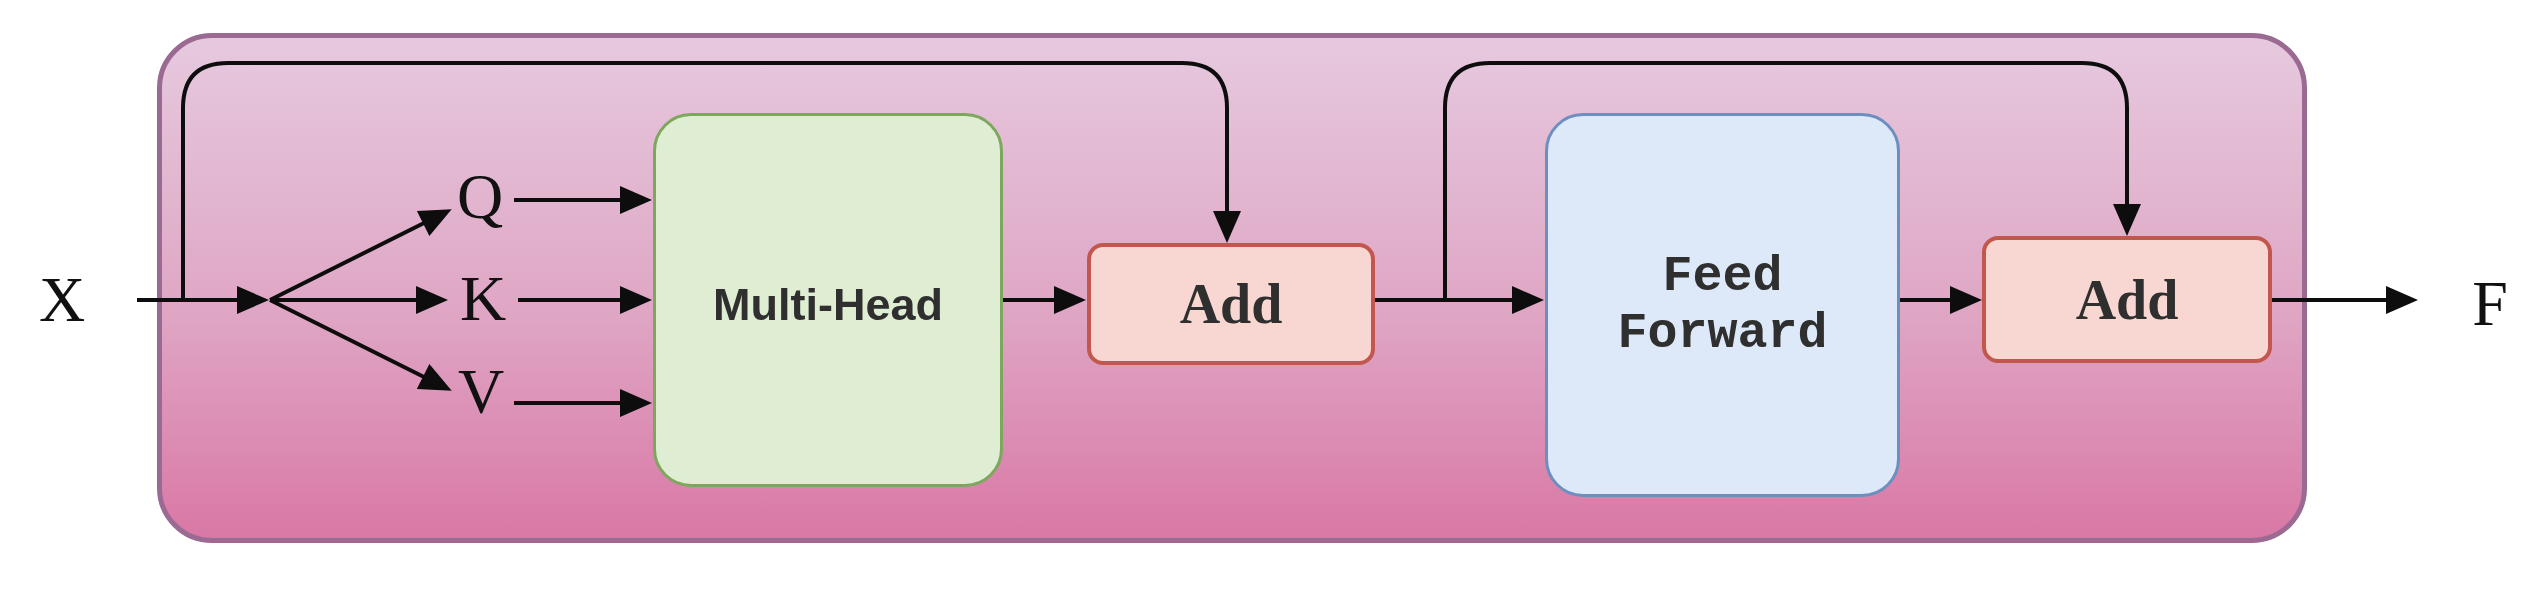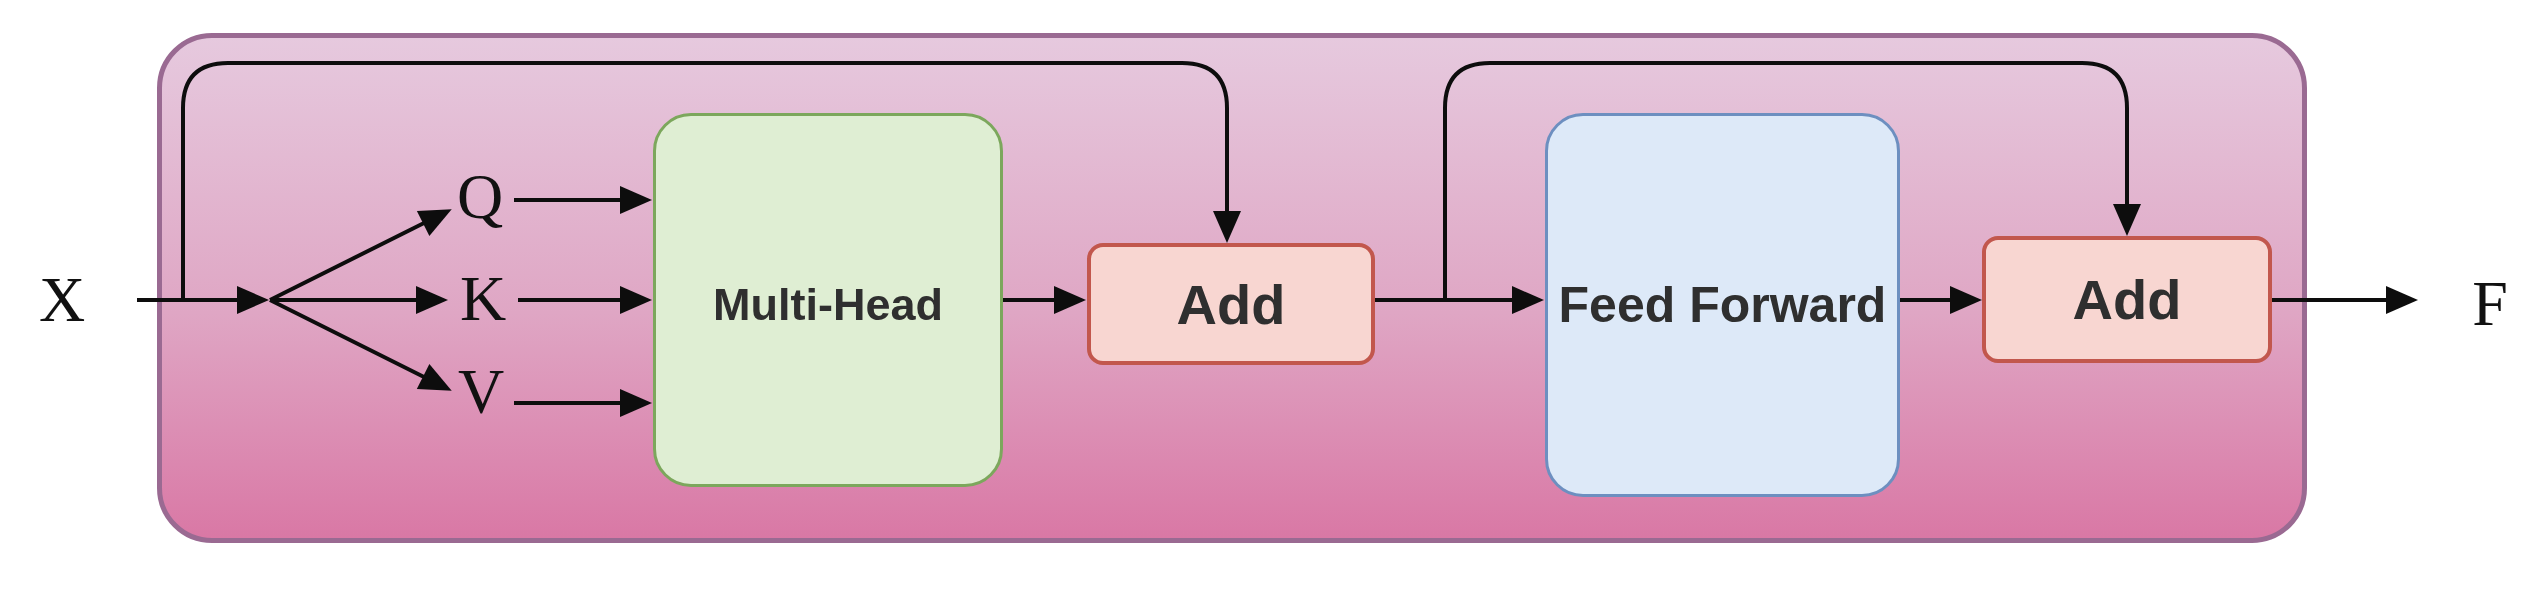--- a/index.html
+++ b/index.html
@@ -64,31 +64,33 @@
     line-height: 65px;
     flex-direction: column;
     padding-top: 8px;
   }
 
   .add-box {
     background: var(--add-fill, #f8d6d1);
     border: 4px solid var(--add-border, #c2574d);
     border-radius: 16px;
     font-size: 56px;
+    font-family: Liberation Serif, serif;
   }
   .add-box-1 { left: 1087px; top: 243px; width: 288px; height: 122px; }
   .add-box-2 { left: 1982px; top: 236px; width: 290px; height: 127px; }
 
   .ff-box {
     left: 1545px; top: 113px;
     width: 355px; height: 384px;
     background: var(--ff-fill, #dde9f8);
     border: 3px solid var(--ff-border, #6d8fc0);
     border-radius: 38px;
     font-size: 50px;
+    font-family: Liberation Mono, monospace;
   }
 
   .io-label {
     position: absolute;
     width: 100px; height: 84px;
     display: flex;
     align-items: center;
     justify-content: center;
     z-index: 3;
     font-family: "Liberation Serif", serif;

